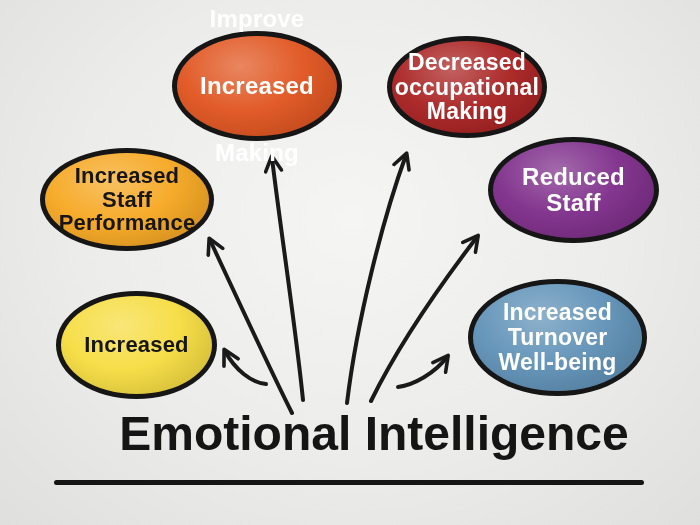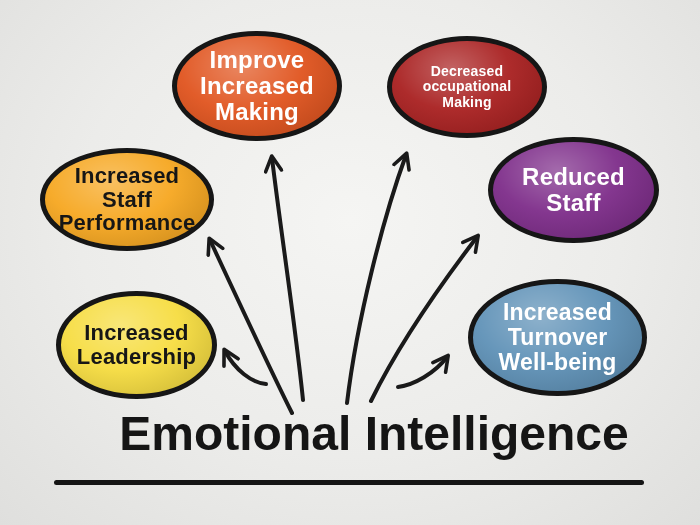--- a/index.html
+++ b/index.html
@@ -48,21 +48,21 @@
     border-radius: 50%;
     background: radial-gradient(ellipse at 40% 30%,
       rgba(255,255,255,0.30) 0%,
       rgba(255,255,255,0.06) 45%,
       rgba(0,0,0,0.20) 100%);
     pointer-events: none;
   }
   .node span { position: relative; z-index: 1; }
 
   .node-improve    { left: 172px; top: 31px;  width: 170px; height: 110px; font-size: 24px; }
-  .node-stress     { left: 387px; top: 36px;  width: 160px; height: 102px; font-size: 14px; }
+  .node-stress     { left: 387px; top: 36px;  width: 160px; height: 102px; font-size: 23px; }
   .node-team       { left: 40px;  top: 148px; width: 174px; height: 103px; font-size: 22px; }
   .node-turnover   { left: 488px; top: 137px; width: 171px; height: 106px; font-size: 24px; }
   .node-leadership { left: 56px;  top: 291px; width: 161px; height: 108px; font-size: 22px; }
   .node-wellbeing  { left: 468px; top: 279px; width: 179px; height: 117px; font-size: 23px; }
 
   .title {
     position: absolute;
     left: 0;
     top: 406px;
     width: 700px;
@@ -96,21 +96,21 @@
       </marker>
     </defs>
     <path class="arrow" d="M303,400 C296,330 280,225 272,158" marker-end="url(#ah)"></path>
     <path class="arrow" d="M347,403 C357,320 383,218 406,155" marker-end="url(#ah)"></path>
     <path class="arrow" d="M292,413 C268,365 237,298 210,240" marker-end="url(#ah)"></path>
     <path class="arrow" d="M371,401 C396,350 438,288 477,237" marker-end="url(#ah)"></path>
     <path class="arrow" d="M266,384 C252,383 235,370 225,351" marker-end="url(#ah)"></path>
     <path class="arrow" d="M398,387 C414,385 435,373 447,357" marker-end="url(#ah)"></path>
   </svg>
 
-  <div class="node node-improve" style="background-color: rgb(224, 82, 28); color: rgb(255, 255, 255);">
+  <div class="node node-improve" style="background-color: rgb(224, 82, 28); color: rgb(255, 255, 255); gap: 41px;">
     <span>Improve</span>
     <span>Increased</span>
     <span>Making</span>
   </div>
 
   <div class="node node-stress" style="background-color: rgb(168, 30, 30); color: rgb(255, 255, 255);">
     <span>Decreased</span>
     <span>occupational</span>
     <span>Making</span>
   </div>
@@ -121,21 +121,20 @@
     <span>Performance</span>
   </div>
 
   <div class="node node-turnover" style="background-color: rgb(124, 42, 136); color: rgb(255, 255, 255);">
     <span>Reduced</span>
     <span>Staff</span>
   </div>
 
   <div class="node node-leadership" style="background-color: rgb(246, 220, 62); color: rgb(22, 22, 22);">
     <span>Increased</span>
-    <span>Leadership</span>
   </div>
 
   <div class="node node-wellbeing" style="background-color: rgb(93, 144, 182); color: rgb(255, 255, 255);">
     <span>Increased</span>
     <span>Turnover</span>
     <span>Well-being</span>
   </div>
 
   <div class="title">Emotional Intelligence</div>
   <div class="underline"></div>

